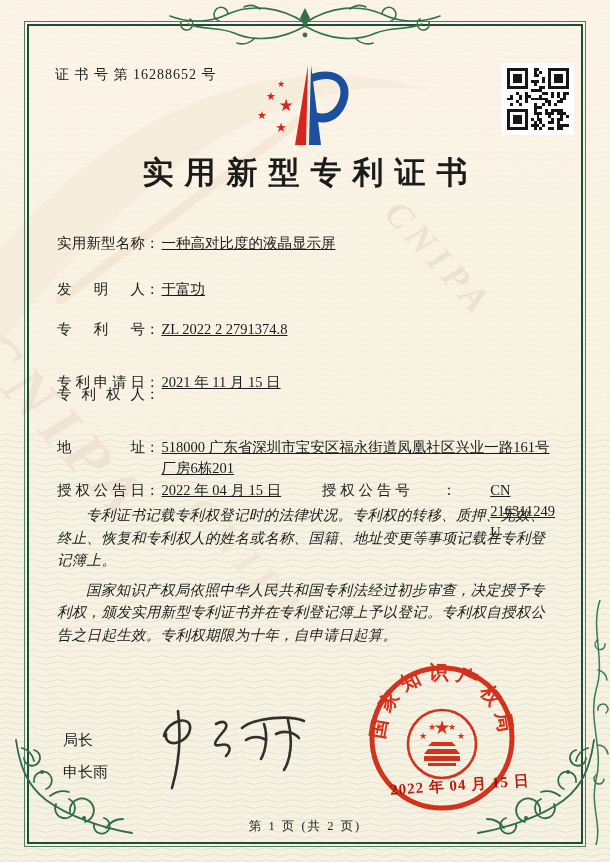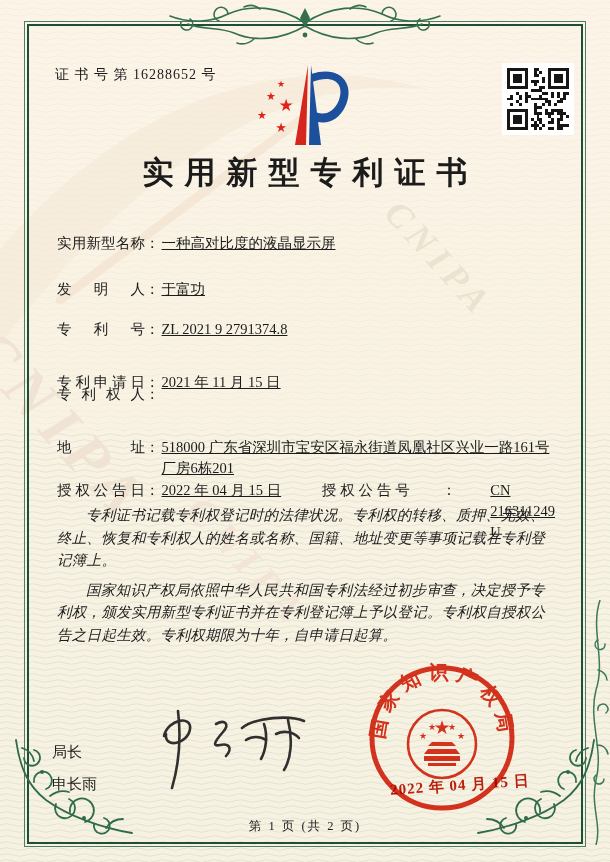--- a/index.html
+++ b/index.html
@@ -37,21 +37,21 @@
   .row-patno{top:319px;}
   .row-appdate{top:372px;align-items:flex-end;}
   .row-patentee{top:384px;}
   .row-address{top:437px;}
   .row-grant{top:480px;}
   .grant-date-val{width:172px;}
   .grant-second{margin-left:18px;display:flex;gap:32px;}
   .paras{left:57px;width:497px;top:504px;z-index:3;font-size:14.5px;line-height:22.5px;
          letter-spacing:.3px;font-style:italic;}
   .paras p{margin:0 0 7px 0;text-indent:2em;}
-  .director{left:52px;top:724px;font-size:15px;line-height:32px;z-index:3;margin-top:12px;}
+  .director{left:63px;top:724px;font-size:15px;line-height:32px;z-index:3;}
   .signature{left:140px;top:706px;z-index:3;}
   .seal{left:366px;top:662px;z-index:4;mix-blend-mode:multiply;opacity:.95;}
   .seal-date{left:390px;top:776px;font-size:15px;font-weight:bold;color:#c3210f;
              letter-spacing:1px;transform:rotate(-4deg);z-index:5;mix-blend-mode:multiply;white-space:nowrap;}
   .footer{left:0;right:0;top:818px;text-align:center;font-size:12.5px;letter-spacing:2px;z-index:3;}
 </style>
 </head>
 <body>
 
 <div class="certificate">
@@ -155,21 +155,21 @@
     <span class="val">一种高对比度的液晶显示屏</span>
   </div>
   <div class="abs row row-inventor">
     <span class="lbl">发明人</span>
       <span class="colon">：</span>
     <span class="val">于富功</span>
   </div>
   <div class="abs row row-patno">
     <span class="lbl">专利号</span>
       <span class="colon">：</span>
-    <span class="val">ZL 2021 9 2791374.8</span>
+    <span class="val">ZL 2022 2 2791374.8</span>
   </div>
   <div class="abs row row-appdate">
     <span class="lbl">专利申请日</span>
       <span class="colon">：</span>
     <span class="val">2021 年 11 月 15 日</span>
   </div>
   <div class="abs row row-patentee">
     <span class="lbl">专利权人</span>
       <span class="colon">：</span>
   </div>

